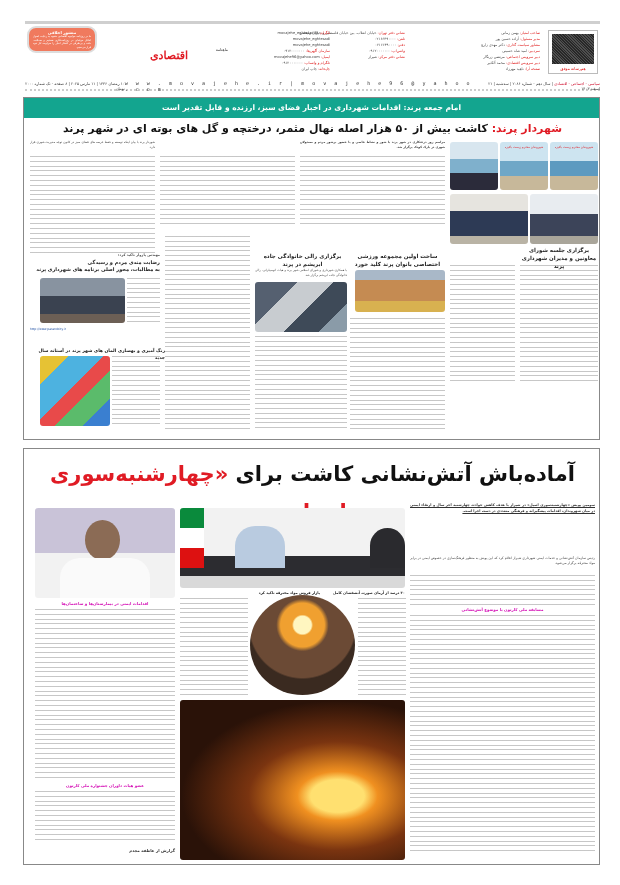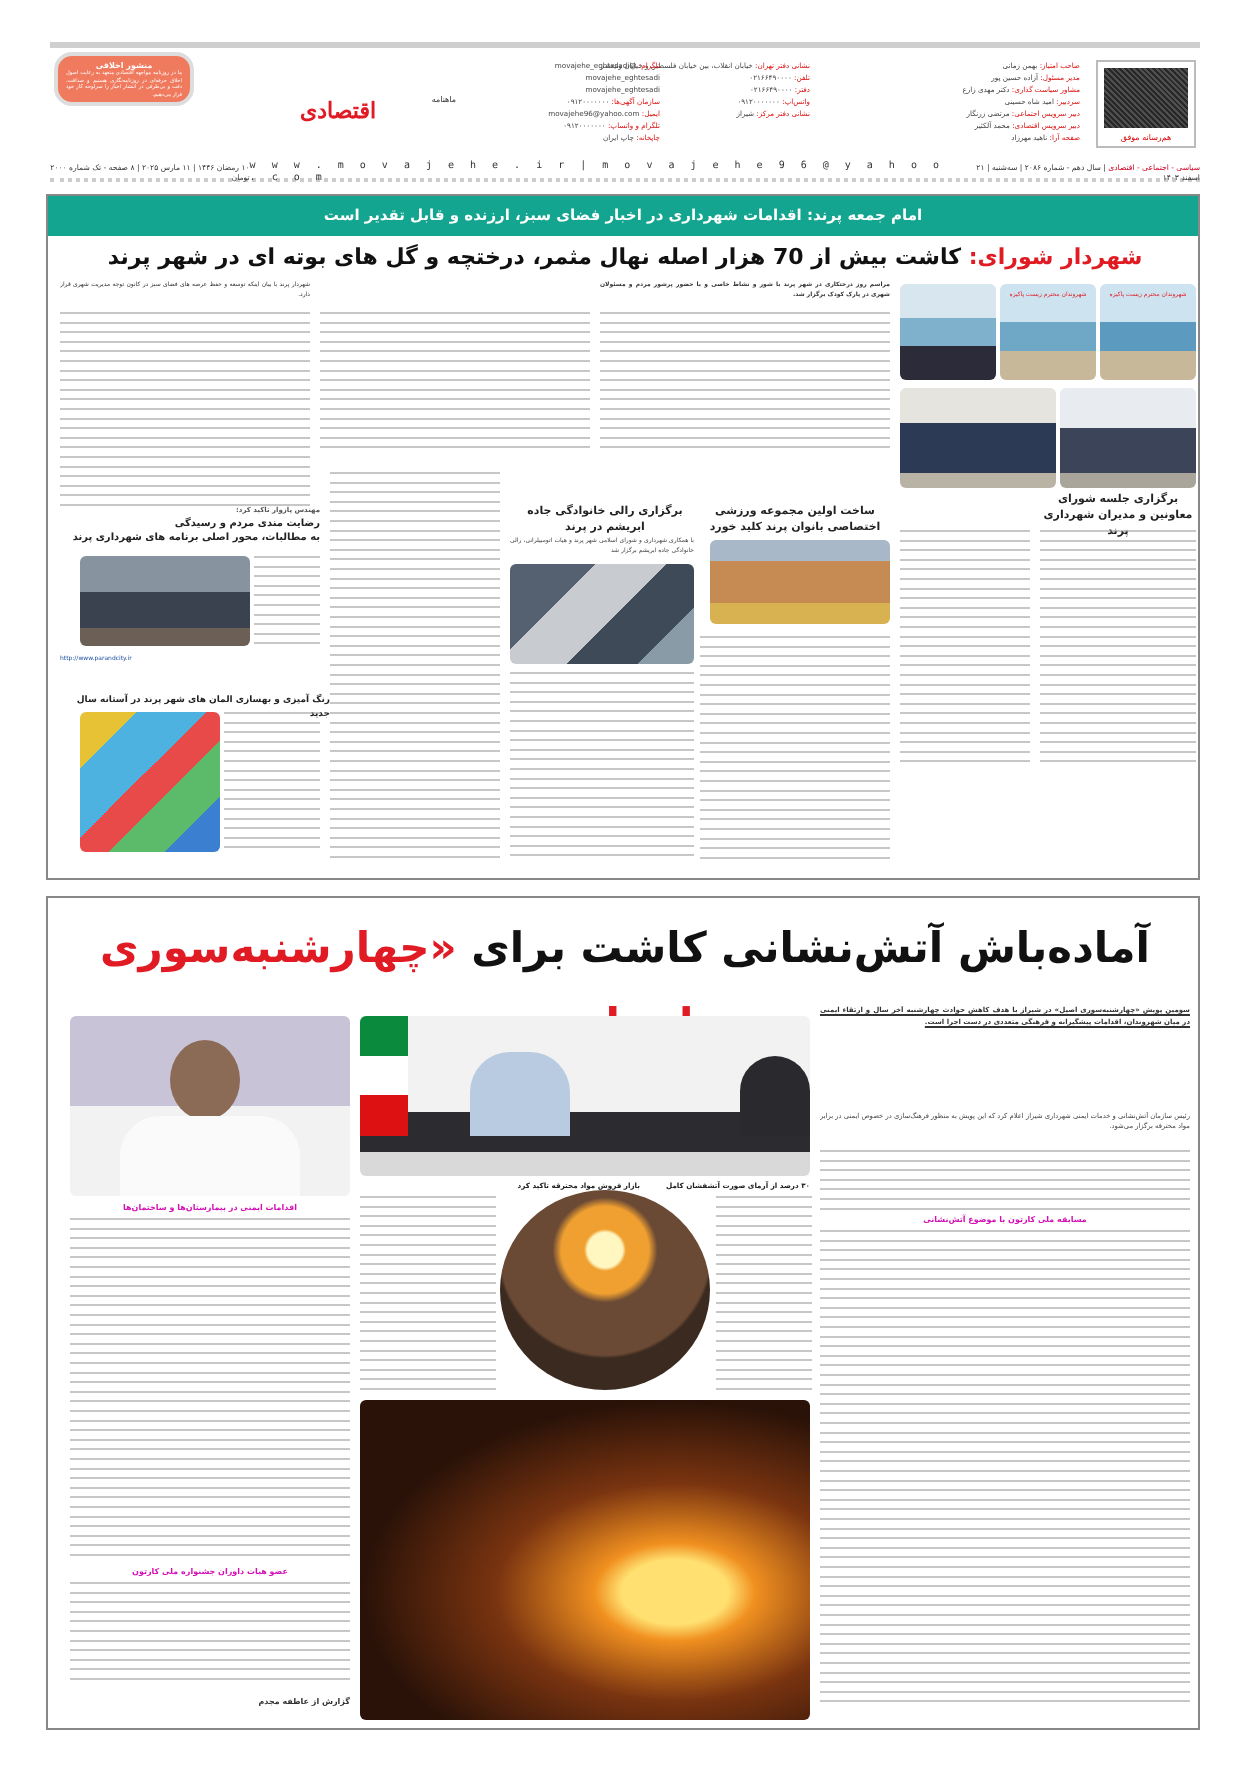--- a/index.html
+++ b/index.html
@@ -91,21 +91,21 @@
 
 <div class="abs dateline">
   <span><span class="sec">سیاسی - اجتماعی - اقتصادی</span> | <span>سال دهم - شماره ۲۰۸۶ | سه‌شنبه | ۲۱ اسفند ۱۴۰۳</span></span>
   <span class="web"><span>w w w . m o v a j e h e . i r</span> <span>|</span> <span>m o v a j e h e 9 6 @ y a h o o . c o m</span></span>
   <span>۱۰ رمضان ۱۴۴۶ | ۱۱ مارس ۲۰۲۵ | ۸ صفحه - تک شماره ۲۰۰۰ تومان</span>
 </div>
 
 <div class="abs frame1"></div>
 <div class="abs teal-bar">امام جمعه پرند: اقدامات شهرداری در اخبار فضای سبز، ارزنده و قابل تقدیر است</div>
 <div class="abs headline1">
-  <span class="red">شهردار شورای:</span><span> کاشت بیش از 70 هزار اصله نهال مثمر، درختچه و گل های بوته ای در شهر پرند</span>
+  <span class="red">شهردار پرند:</span><span> کاشت بیش از ۵۰ هزار اصله نهال مثمر، درختچه و گل های بوته ای در شهر پرند</span>
 </div>
 
 <div class="abs photo" style="left:500px;top:142px;width:48px;height:48px;background:linear-gradient(180deg,#cde4f0 0 40%,#6fa7c7 40% 70%,#c7b89a 70%);">
   <div style="font-size:3px;color:#e01b24;text-align:center;margin-top:3px;">شهروندان محترم زیست پاکیزه</div>
 </div>
 <div class="abs photo" style="left:550px;top:142px;width:48px;height:48px;background:linear-gradient(180deg,#cde4f0 0 40%,#5d9ac0 40% 70%,#c7b89a 70%);">
   <div style="font-size:3px;color:#e01b24;text-align:center;margin-top:3px;">شهروندان محترم زیست پاکیزه</div>
 </div>
 <div class="abs photo" style="left:450px;top:142px;width:48px;height:48px;background:linear-gradient(180deg,#d8e6ef 0 35%,#7fb0cc 35% 65%,#2b2b3a 65%);"></div>
 <div class="abs photo" style="left:450px;top:194px;width:78px;height:50px;background:linear-gradient(180deg,#e6e4df 0 35%,#2d3a55 35% 85%,#b9b3a5 85%);"></div>

